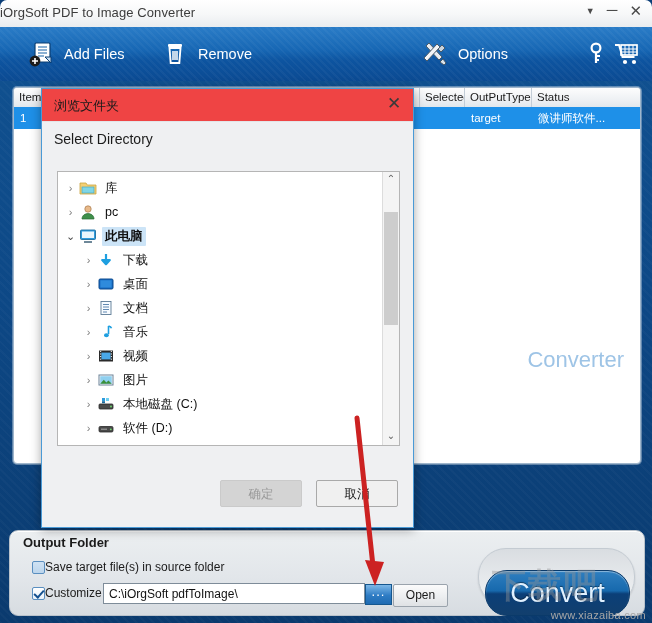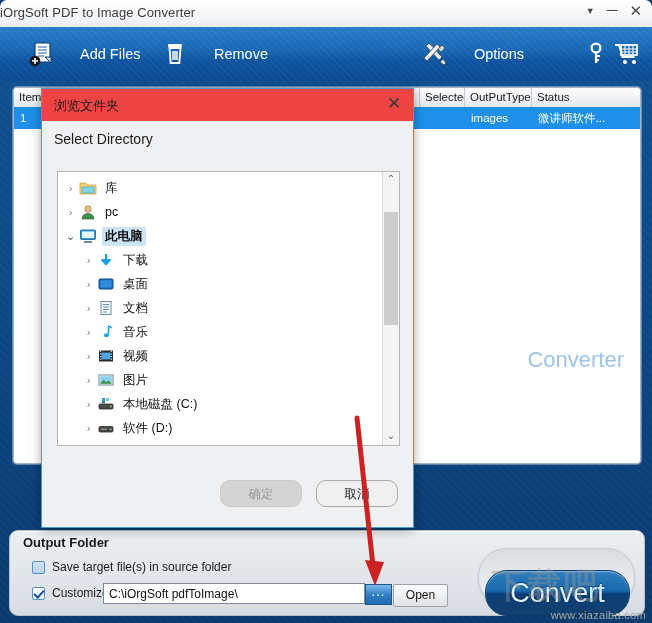--- a/index.html
+++ b/index.html
@@ -42,21 +42,21 @@
   .toolbar {
     position: absolute; left: 0; top: 27px; width: 652px; height: 54px;
     background:
       repeating-linear-gradient(45deg, rgba(255,255,255,.035) 0 2px, rgba(0,0,0,0) 2px 5px),
       linear-gradient(to bottom, #2a7cc7 0%, #1767b4 42%, #0d54a0 62%, #0b4a92 100%);
     border-bottom: 1px solid #0a3d7c;
     overflow: hidden;
   }
   .tb-item {
     position: absolute; top: 0; height: 54px;
-    display: flex; align-items: center; gap: 24px;
+    display: flex; align-items: center; gap: 8px;
     color: #ffffff; font-size: 14.5px; white-space: nowrap;
   }
   .tb-icon { width: 30px; height: 30px; position: relative; display:block; }
 
   
   .body-bg {
     position: absolute; left: 0; top: 81px; width: 652px; height: 542px;
     background:
       repeating-linear-gradient(45deg, rgba(255,255,255,.025) 0 2px, rgba(0,0,0,0) 2px 6px),
       linear-gradient(to bottom, #10508f 0%, #0d4886 40%, #0a3a6e 100%);
@@ -101,21 +101,21 @@
     position: absolute; left: 9px; top: 530px; width: 634px; height: 84px;
     background: linear-gradient(to bottom, #eceff1 0%, #e2e6ea 55%, #d7dce1 100%);
     border: 1px solid #b9c2cb;
     border-radius: 9px;
     box-shadow: inset 0 1px 0 #ffffff;
   }
   .of-title {
     position: absolute; left: 14px; top: 6px;
     font-size: 13px; font-weight: bold; color: #1b1b1b;
   }
-  .chk-row { position: absolute; display: flex; align-items: center; gap: 7px; font-size: 12px; color: #1b1b1b; }
+  .chk-row { position: absolute; display: flex; align-items: center; font-size: 12px; color: #1b1b1b; }
   .cbox {
     width: 13px; height: 13px; box-sizing: border-box;
     background: linear-gradient(to bottom,#ffffff,#e8f1fa);
     border: 1px solid #5a8fc0; border-radius: 2px;
     position: relative; display: inline-block; flex: 0 0 auto;
   }
   .cbox.checked::after {
     content: ""; position: absolute; left: 3px; top: 0px;
     width: 4px; height: 8px; border: solid #14508f;
     border-width: 0 2px 2px 0; transform: rotate(42deg);
@@ -226,21 +226,21 @@
   .tnode .ti {
     width: 18px; height: 16px; flex: 0 0 auto; margin-right: 5px;
     position: relative;
   }
   .tnode .tl { flex: 0 0 auto; padding: 1px 3px; border-radius: 1px; }
   .tnode.sel .tl { background: #cce4f7; font-weight: bold; }
 
   .dlg-btn {
     position: absolute; top: 479px; width: 82px; height: 27px;
     font-size: 12.5px; text-align: center; line-height: 26px;
-    border-radius: 10px; box-sizing: border-box;
+    border-radius: 2px; box-sizing: border-box;
   }
   .dlg-ok {
     left: 219px;
     background: #d4d4d4; border: 1px solid #cacaca; color: #9a9a9a;
   }
   .dlg-cancel {
     left: 315px;
     background: #f0f0f0; border: 1px solid #a9a9a9; color: #101010;
   }
 
@@ -335,21 +335,21 @@
       <div class="gh-cell" style="left:451px;width:67px">OutPutType</div>
       <div class="gh-cell" style="left:518px;width:108px;border-right:none">Status</div>
     </div>
 
     <div class="grid-row">
       <div class="gr-cell" style="left:0px;width:46px">1</div>
       <div class="gr-cell" style="left:46px;width:172px"></div>
       <div class="gr-cell" style="left:218px;width:95px"></div>
       <div class="gr-cell" style="left:313px;width:93px"></div>
       <div class="gr-cell" style="left:406px;width:45px"></div>
-      <div class="gr-cell" style="left:451px;width:67px">images</div>
+      <div class="gr-cell" style="left:451px;width:67px">target</div>
       <div class="gr-cell" style="left:518px;width:108px">微讲师软件...</div>
     </div>
 
     <div class="panel-watermark">Converter</div>
   </div>
 
   <div class="bottom-panel"></div>
 
   <div class="of-title" style="position:absolute;left:23px;top:535px">Output Folder</div>
 

